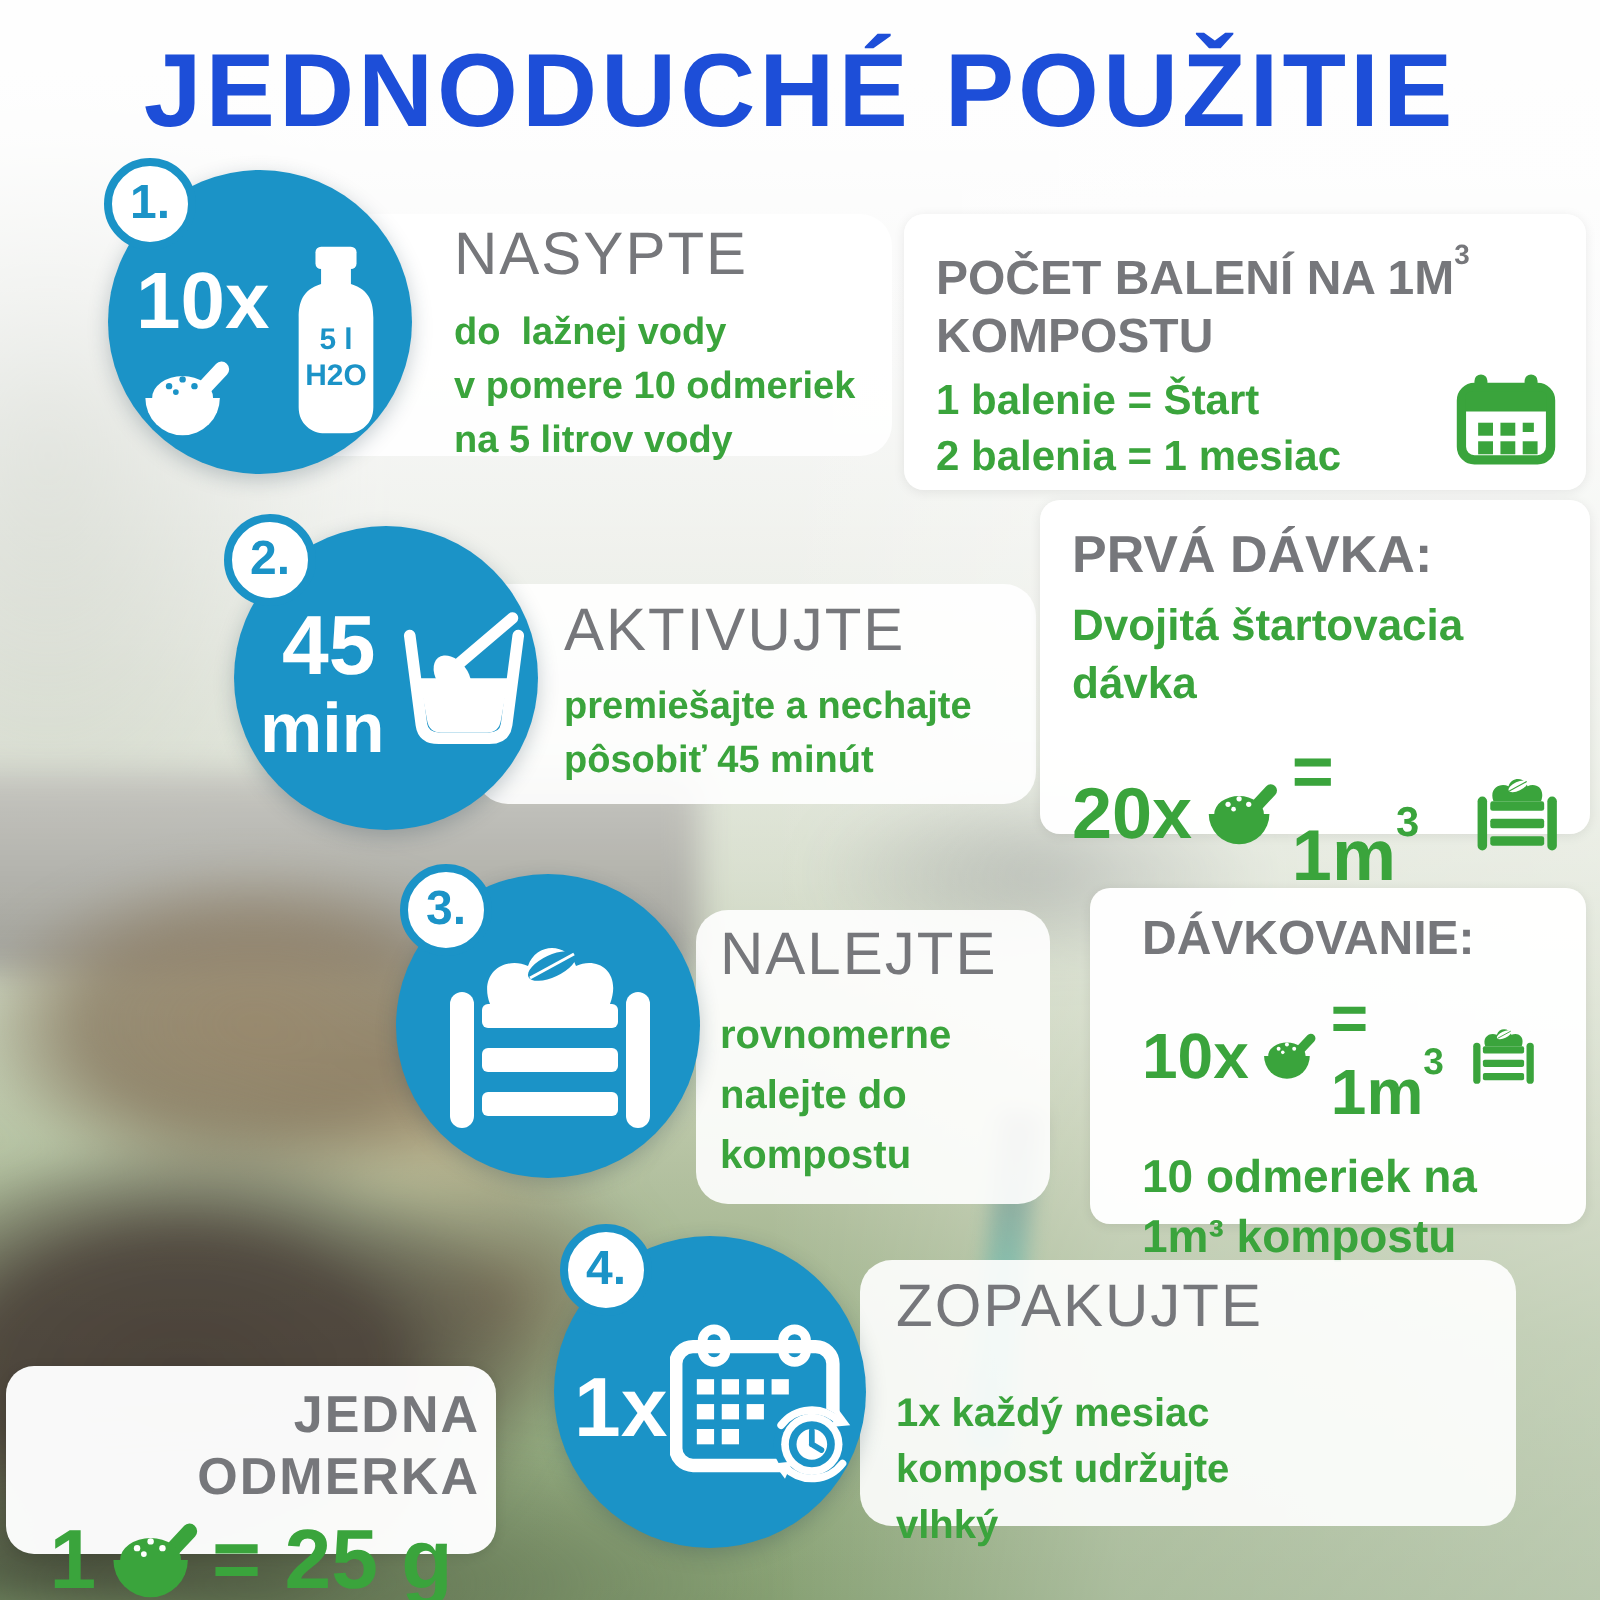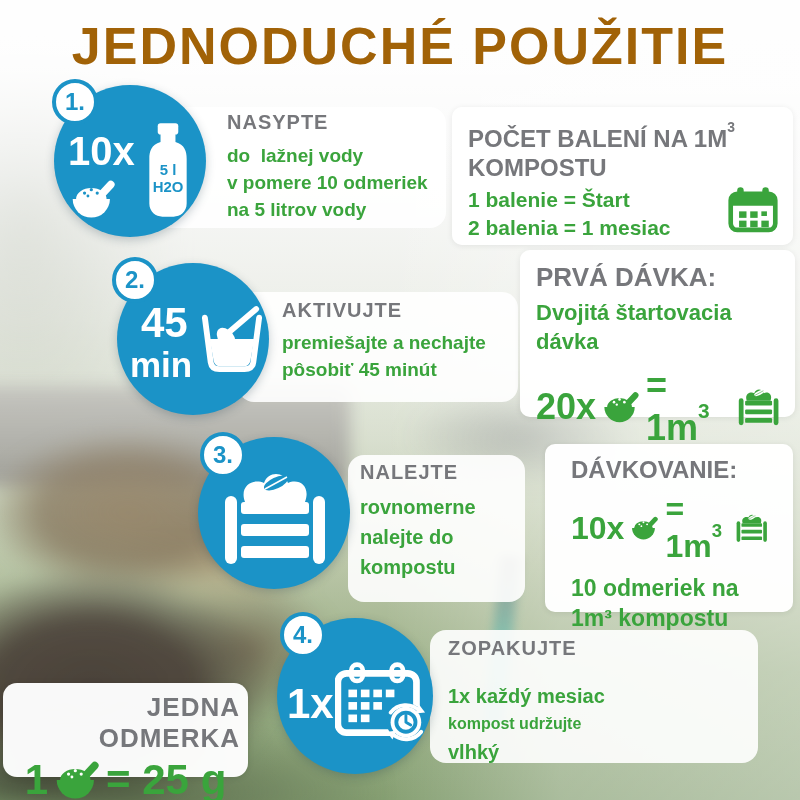--- a/index.html
+++ b/index.html
@@ -24,31 +24,31 @@
   .bg-fork{left:492px;top:556px;width:20px;height:170px;transform:rotate(6deg);filter:blur(5px);
     background:linear-gradient(180deg,#5a5a52 0%,#44a68e 50%,#3b9c85 100%);opacity:.85;}
   .bg-grass-dark{left:-40px;top:720px;width:420px;height:120px;filter:blur(10px);
     background:radial-gradient(ellipse at 40% 60%,rgba(62,76,48,.75),transparent 75%);}
   .bg-fog{inset:0;background:
     linear-gradient(90deg,rgba(255,255,255,0) 48%,rgba(255,255,255,.3) 70%,rgba(255,255,255,.42) 100%),
     linear-gradient(180deg,rgba(255,255,255,.97) 0%,rgba(255,255,255,.93) 9%,rgba(255,255,255,.62) 25%,
       rgba(255,255,255,.36) 42%,rgba(255,255,255,.22) 58%,rgba(255,255,255,.14) 74%,rgba(255,255,255,.08) 100%);}
   
   .title{left:0;top:16px;width:800px;text-align:center;font-size:52px;font-weight:bold;
-         color:#a16207;letter-spacing:2px;}
+         color:#1d4ed8;letter-spacing:2px;}
   .band{background:rgba(255,255,255,.9);border-radius:16px;}
   .circle{width:152px;height:152px;border-radius:50%;background:#1b93c7;
           box-shadow:0 3px 10px rgba(30,60,75,.25);}
   .badge{width:46px;height:46px;border-radius:50%;background:#fff;border:4px solid #1b93c7;
          box-sizing:border-box;color:#1b93c7;font-weight:bold;font-size:24px;
          display:flex;align-items:center;justify-content:center;}
   .info-box{background:rgba(255,255,255,.97);border-radius:10px;box-sizing:border-box;
             padding:12px 16px;box-shadow:0 1px 6px rgba(0,0,0,.08);}
   .white-t{color:#fff;font-weight:bold;}
-  .step-h{color:#76777b;font-weight:bold;font-size:20px;letter-spacing:1px;}
+  .step-h{color:#76777b;font-weight:normal;font-size:30px;letter-spacing:1px;}
   .box-h{color:#76777b;font-weight:bold;}
   .g{color:#3aa43c;font-weight:bold;white-space:pre-wrap;}
   .sup{font-size:58%;position:relative;top:-0.45em;}
   .frow{display:flex;align-items:center;gap:7px;}
   .mbox{background:rgba(255,255,255,.97);border-radius:14px;box-sizing:border-box;
         box-shadow:0 1px 6px rgba(0,0,0,.1);}
 </style>
 </head>
 <body>
 
@@ -226,21 +226,21 @@
       <path d="M88 44 l6 8 l-10 1 Z" fill="#fff"></path>
       <path d="M60 80 l-6 -8 l10 -1 Z" fill="#fff"></path>
     </svg>
   </div>
   <div class="abs badge" style="left:280px;top:612px">
     <span>4.</span>
   </div>
   <div class="abs" style="left:448px;top:637px">
     <div class="step-h">ZOPAKUJTE</div>
     <div class="g" style="font-size:20px;line-height:28px;margin-top:22px">1x každý mesiac</div>
-    <div class="g" style="font-size:16px;line-height:28px">kompost udržujte</div>
+    <div class="g" style="font-size:20px;line-height:28px">kompost udržujte</div>
     <div class="g" style="font-size:20px;line-height:28px">vlhký</div>
   </div>
 
   <div class="abs mbox" style="left:3px;top:683px;width:245px;height:94px;padding:9px 8px">
     <div class="box-h" style="font-size:26px;text-align:right;letter-spacing:1px">JEDNA ODMERKA</div>
     <div class="frow" style="justify-content:center;margin-top:2px">
       <span class="g" style="font-size:42px">1</span>
       <svg width="44" height="38" viewBox="0 0 52 44">
         <use href="#sym-scoop" style="color:#3aa43c;--dot:#fff"></use>
       </svg>

